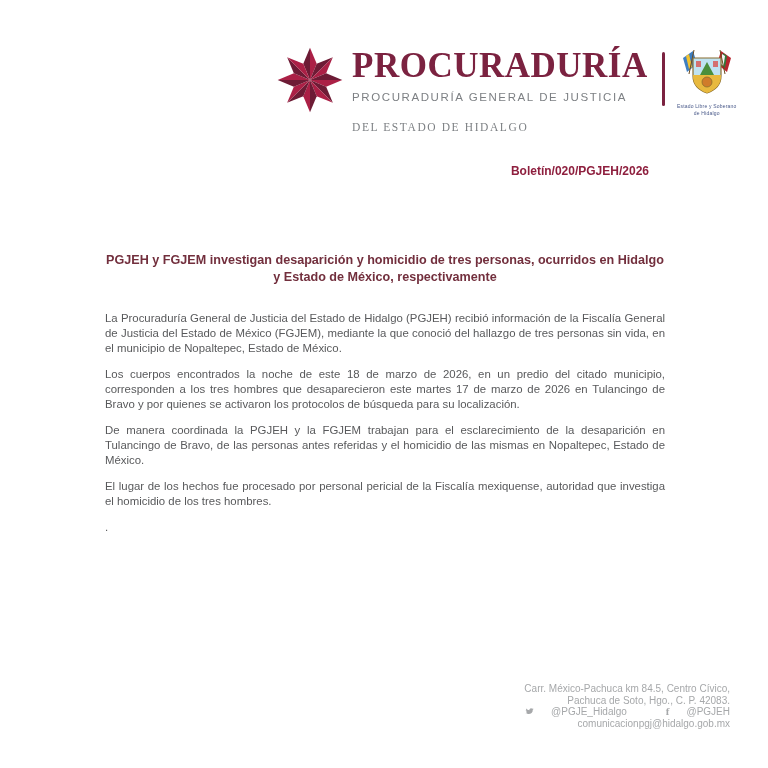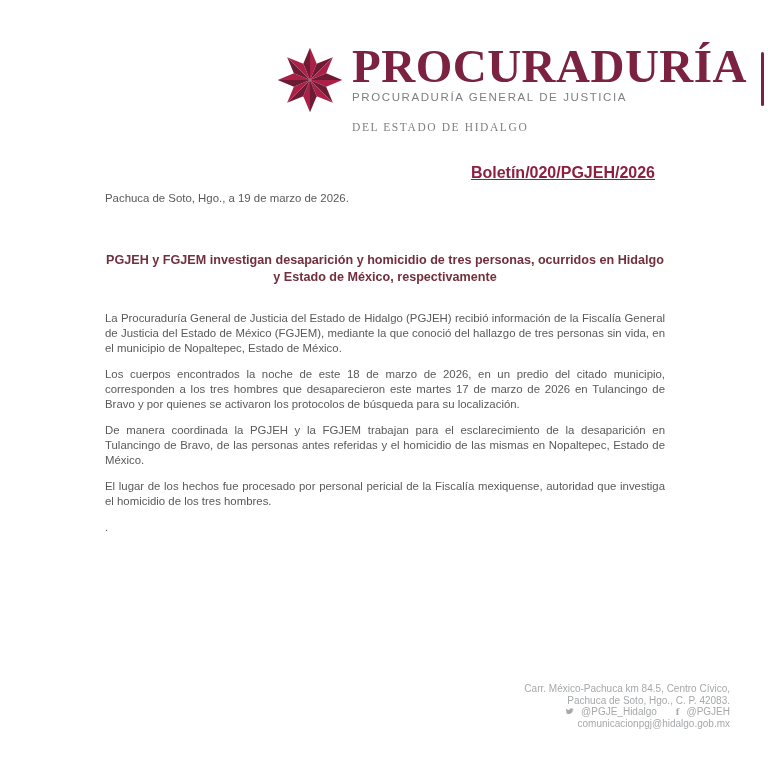--- a/index.html
+++ b/index.html
@@ -9,50 +9,50 @@
     -webkit-font-smoothing:antialiased;
   }
   .page{position:absolute;inset:0;background:#ffffff;}
 
   
   .header{position:absolute;left:276px;top:44px;display:flex;align-items:flex-start;}
   .star-wrap{width:68px;height:68px;margin-top:2px;}
   .wordmark-block{margin-left:8px;margin-top:6px;}
   .wordmark{
     font-family:"Liberation Serif", serif;font-weight:bold;
-    font-size:47px;line-height:32px;color:#7b2240;letter-spacing:0.5px;white-space:nowrap;
+    font-size:35px;line-height:32px;color:#7b2240;letter-spacing:0.5px;white-space:nowrap;
   }
   .wordmark-sub{
     margin-top:8px;color:#7d8084;font-size:11.5px;line-height:14px;letter-spacing:1.6px;white-space:nowrap;
   }
   .header-divider{width:3px;height:54px;background:#7b2240;margin:8px 12px 0 14px;border-radius:2px;}
   .emblem-block{margin-top:4px;width:60px;text-align:center;}
   .emblem-caption{font-size:5px;line-height:6px;color:#4a5a8a;margin-top:1px;letter-spacing:0.2px;}
 
   
   .bulletin-ref{
-    position:absolute;top:164px;right:113px;color:#8e1f3e;font-weight:bold;font-size:16px;text-decoration:underline;
+    position:absolute;top:164px;right:119px;color:#8e1f3e;font-weight:bold;font-size:12px;
   }
   .dateline{position:absolute;top:192px;left:105px;color:#58595b;font-size:11.4px;}
 
   
   .doc-title{
     position:absolute;top:252px;left:105px;right:103px;text-align:center;
     color:#722f3d;font-weight:bold;font-size:12.6px;line-height:17px;
   }
   .body-copy{position:absolute;top:307px;left:105px;right:103px;color:#58595b;font-size:11.4px;line-height:15px;}
   .body-copy p{margin:4px 0 11px 0;text-align:justify;}
   .trailing-mark{margin-top:10px;text-align:left;color:#58595b;}
 
   
   .footer{
     position:absolute;top:683px;right:38px;text-align:right;
     color:#a6a8aa;font-size:10px;line-height:11.6px;
   }
-  .footer .social-line{display:flex;justify-content:flex-end;gap:7px;}
+  .footer .social-line{display:flex;justify-content:flex-end;gap:17px;}
   .fb-glyph{font-family:"Liberation Serif", serif;font-weight:bold;font-size:11px;line-height:10px;}
   .social-sep{display:inline-block;width:5px;}
 </style>
 </head>
 <body>
 
 <div class="page">
 
   <div class="header">
 
@@ -102,21 +102,20 @@
         <circle cx="28" cy="34" r="5" fill="#d07c2a" stroke="#8a6d2f" stroke-width="0.8"></circle>
         <rect x="17" y="13" width="5" height="6" fill="#d9534f" opacity="0.8"></rect>
         <rect x="34" y="13" width="5" height="6" fill="#d9534f" opacity="0.8"></rect>
       </svg>
       <div class="emblem-caption">Estado Libre y Soberano</div>
       <div class="emblem-caption">de Hidalgo</div>
     </div>
   </div>
 
   <div class="bulletin-ref">Boletín/020/PGJEH/2026</div>
-  <div class="dateline">Pachuca de Soto, Hgo., a 19 de marzo de 2026.</div>
 
   <div class="doc-title">PGJEH y FGJEM investigan desaparición y homicidio de tres personas, ocurridos en Hidalgo y Estado de México, respectivamente</div>
 
   <div class="body-copy">
     <p>La Procuraduría General de Justicia del Estado de Hidalgo (PGJEH) recibió información de la Fiscalía General de Justicia del Estado de México (FGJEM), mediante la que conoció del hallazgo de tres personas sin vida, en el municipio de Nopaltepec, Estado de México.</p>
     <p>Los cuerpos encontrados la noche de este 18 de marzo de 2026, en un predio del citado municipio, corresponden a los tres hombres que desaparecieron este martes 17 de marzo de 2026 en Tulancingo de Bravo y por quienes se activaron los protocolos de búsqueda para su localización.</p>
     <p>De manera coordinada la PGJEH y la FGJEM trabajan para el esclarecimiento de la desaparición en Tulancingo de Bravo, de las personas antes referidas y el homicidio de las mismas en Nopaltepec, Estado de México.</p>
     <p>El lugar de los hechos fue procesado por personal pericial de la Fiscalía mexiquense, autoridad que investiga el homicidio de los tres hombres.</p>
     <div class="trailing-mark">.</div>
   </div>

